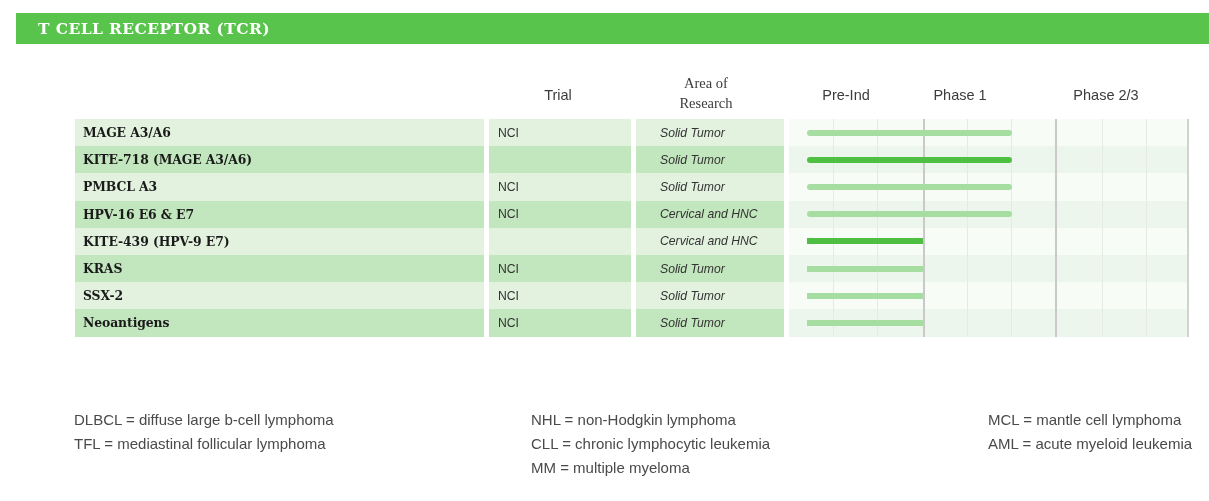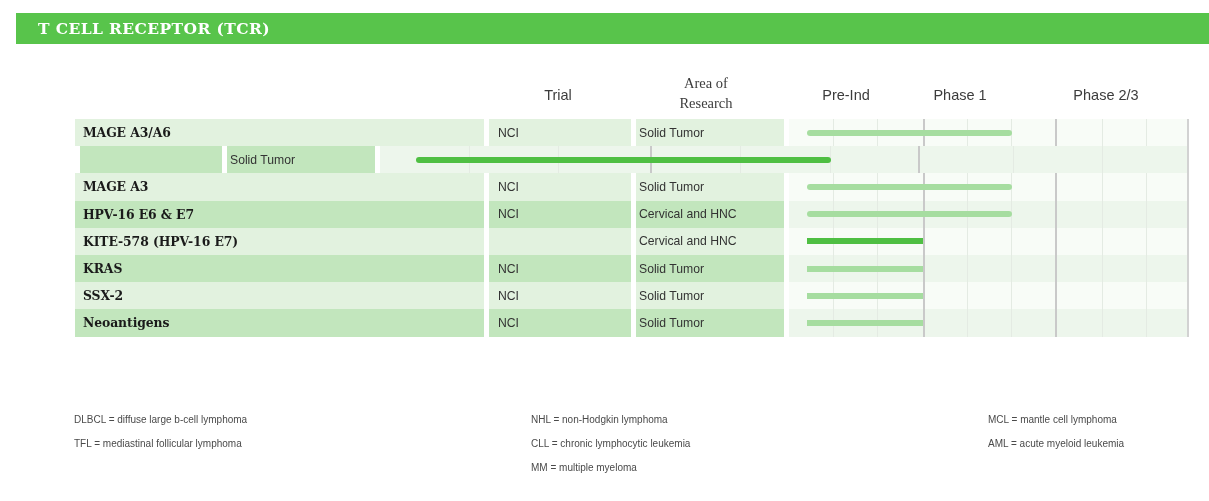--- a/index.html
+++ b/index.html
@@ -83,23 +83,24 @@
   }
   .gap { width: 5px; background: #ffffff; flex: none; }
   .cell-trial {
     width: 142px;
     padding-left: 9px;
     font-size: 12.2px;
     color: #333333;
   }
   .cell-area {
     width: 148px;
-    padding-left: 3px;
+    padding-left: 24px;
     font-size: 12.2px;
     color: #333333;
+    font-style: italic;
   }
   .cell-chart {
     flex: 1;
     position: relative;
     overflow: visible;
   }
 
   
   .row.light .cell-name,
   .row.light .cell-trial,
@@ -153,21 +154,21 @@
     position: absolute;
     left: 0;
     top: 408px;
     width: 1209px;
   }
   .fn-col {
     position: absolute;
     top: 0;
   }
   .fn-line {
-    font-size: 10px;
+    font-size: 15px;
     color: #4a4a4a;
     line-height: 24.2px;
     white-space: nowrap;
   }
   #fn-col-0 { left: 74px; }
   #fn-col-1 { left: 531px; }
   #fn-col-2 { left: 988px; }
 </style>
 </head>
 <body>
@@ -201,39 +202,40 @@
         <div class="gridline" style="left: 44.5%;"></div>
         <div class="gridline" style="left: 55.6%;"></div>
         <div class="gridline" style="left: 78.2%;"></div>
         <div class="gridline" style="left: 89.2%;"></div>
         <div class="gridline major" style="left: 33.4%;"></div>
         <div class="gridline major" style="left: 66.5%;"></div>
         <div class="bar pale" style="left: 4.4%; width: 51.4%;"></div>
       </div>
     </div>
     <div class="row dark">
+      <div class="cell cell-name">KITE-718 (MAGE A3/A6)</div>
       <div class="gap"></div>
       <div class="cell cell-trial"></div>
       <div class="gap"></div>
       <div class="cell cell-area">Solid Tumor</div>
       <div class="gap"></div>
       <div class="cell cell-chart">
         <div class="gridline" style="left: 11%;"></div>
         <div class="gridline" style="left: 22%;"></div>
         <div class="gridline" style="left: 44.5%;"></div>
         <div class="gridline" style="left: 55.6%;"></div>
         <div class="gridline" style="left: 78.2%;"></div>
         <div class="gridline" style="left: 89.2%;"></div>
         <div class="gridline major" style="left: 33.4%;"></div>
         <div class="gridline major" style="left: 66.5%;"></div>
         <div class="bar solid" style="left: 4.4%; width: 51.4%;"></div>
       </div>
     </div>
     <div class="row light">
-      <div class="cell cell-name">MAGE A3</div>
+      <div class="cell cell-name">PMBCL A3</div>
       <div class="gap"></div>
       <div class="cell cell-trial">NCI</div>
       <div class="gap"></div>
       <div class="cell cell-area">Solid Tumor</div>
       <div class="gap"></div>
       <div class="cell cell-chart">
         <div class="gridline" style="left: 11%;"></div>
         <div class="gridline" style="left: 22%;"></div>
         <div class="gridline" style="left: 44.5%;"></div>
         <div class="gridline" style="left: 55.6%;"></div>
@@ -257,21 +259,21 @@
         <div class="gridline" style="left: 44.5%;"></div>
         <div class="gridline" style="left: 55.6%;"></div>
         <div class="gridline" style="left: 78.2%;"></div>
         <div class="gridline" style="left: 89.2%;"></div>
         <div class="gridline major" style="left: 33.4%;"></div>
         <div class="gridline major" style="left: 66.5%;"></div>
         <div class="bar pale" style="left: 4.4%; width: 51.4%;"></div>
       </div>
     </div>
     <div class="row light">
-      <div class="cell cell-name">KITE-578 (HPV-16 E7)</div>
+      <div class="cell cell-name">KITE-439 (HPV-9 E7)</div>
       <div class="gap"></div>
       <div class="cell cell-trial"></div>
       <div class="gap"></div>
       <div class="cell cell-area">Cervical and HNC</div>
       <div class="gap"></div>
       <div class="cell cell-chart">
         <div class="gridline" style="left: 11%;"></div>
         <div class="gridline" style="left: 22%;"></div>
         <div class="gridline" style="left: 44.5%;"></div>
         <div class="gridline" style="left: 55.6%;"></div>

